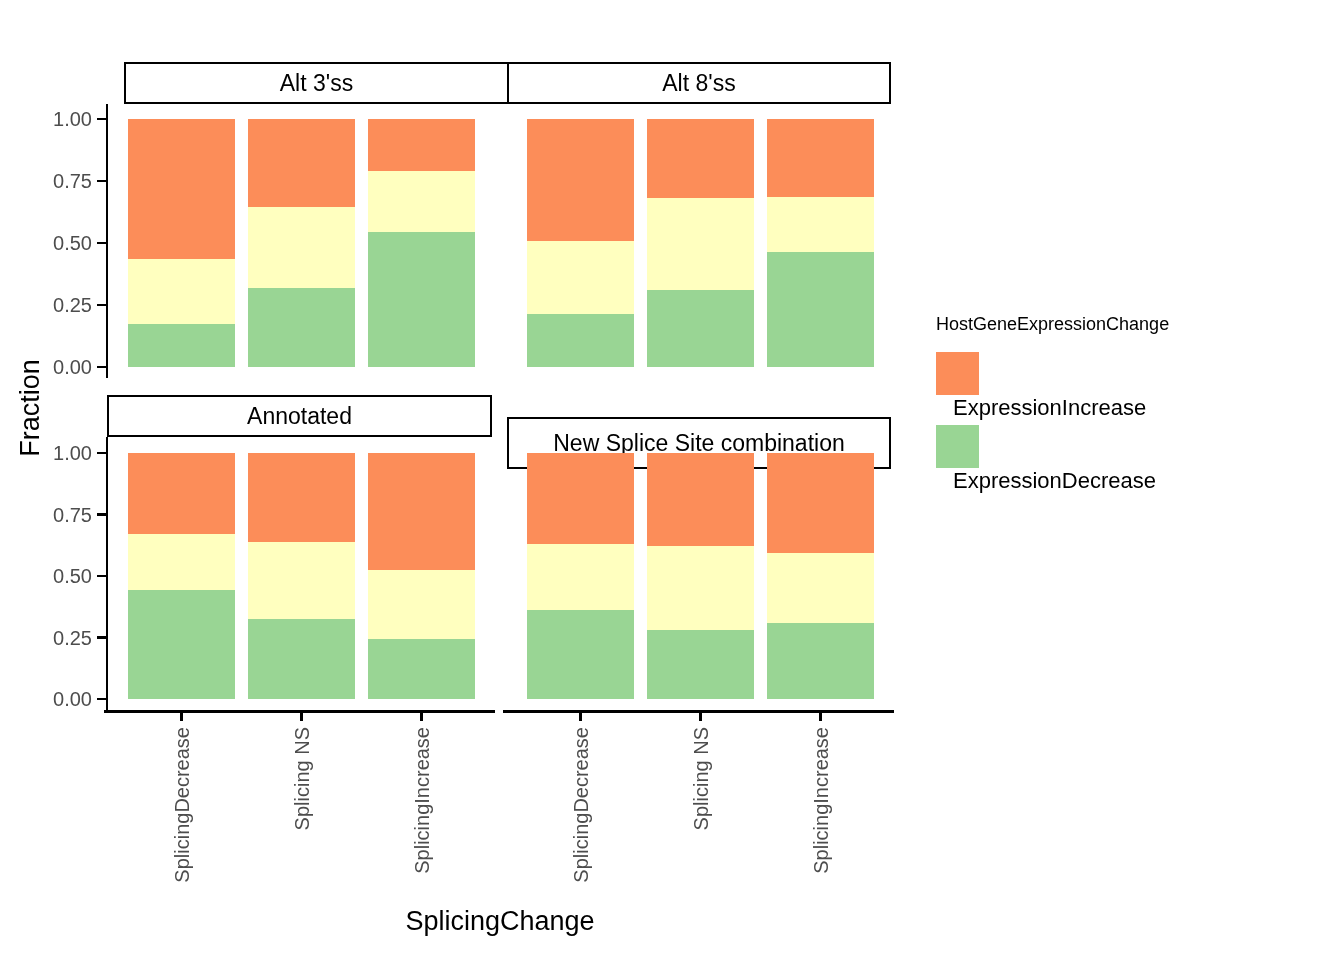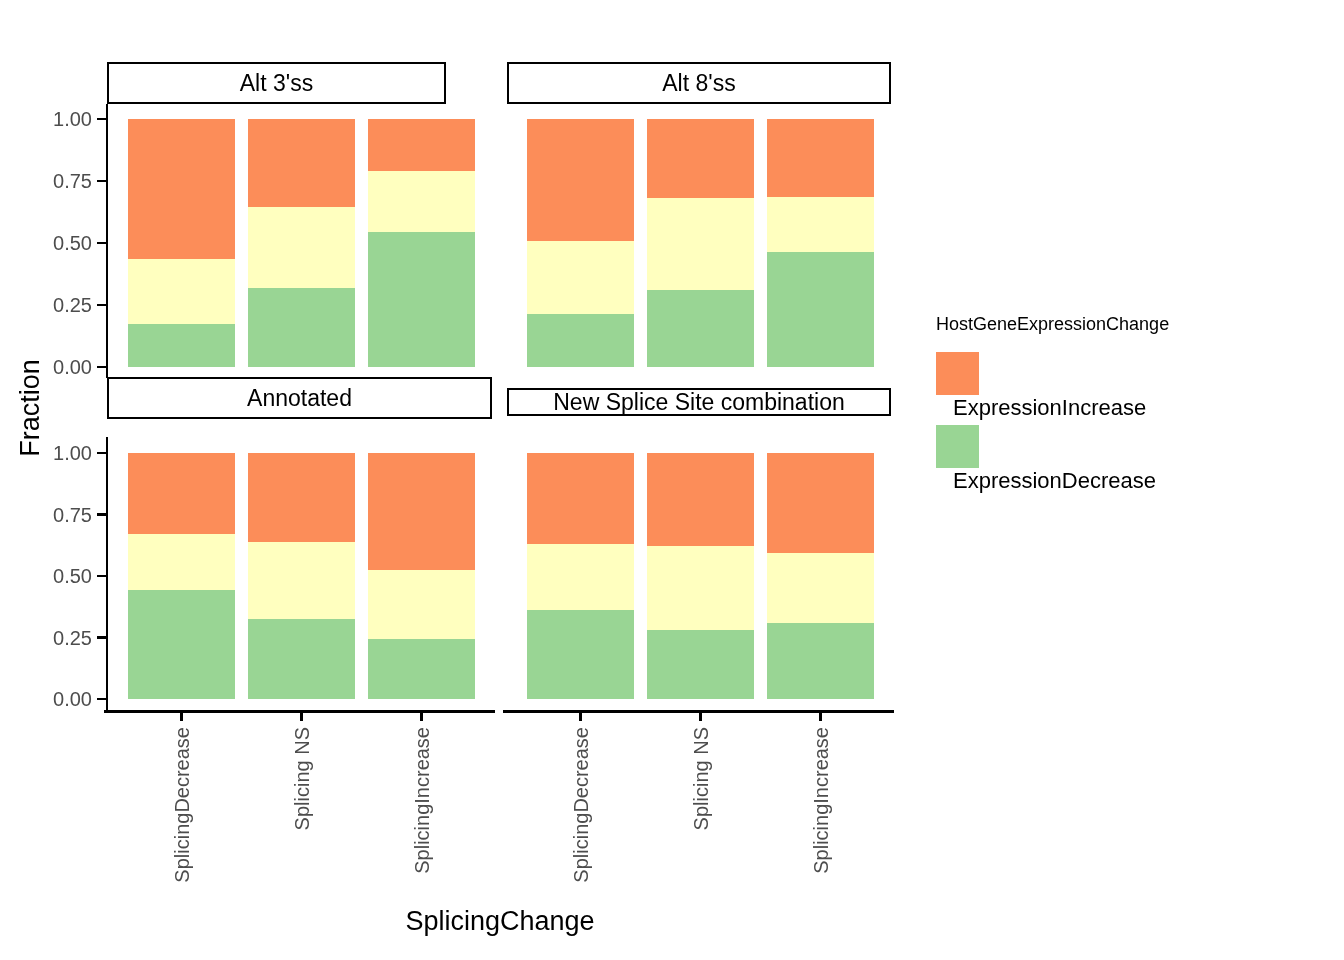--- a/index.html
+++ b/index.html
@@ -39,30 +39,30 @@
   .legend-row{display:flex;align-items:flex-start;margin-bottom:4px;flex-direction:column;}
   .legend-swatch{width:43px;height:43px;flex:0 0 43px;}
   .legend-label{margin-left:17px;font-size:22px;color:#000;white-space:nowrap;}
 </style>
 </head>
 <body>
 
 <div id="canvas">
 
 
-  <div class="strip" style="left:107px;top:62px;width:339px;height:42px;">
+  <div class="strip" style="left:124px;top:62px;width:385px;height:42px;">
     <span>Alt 3'ss</span>
   </div>
   <div class="strip" style="left:507px;top:62px;width:384px;height:42px;">
     <span>Alt 8'ss</span>
   </div>
-  <div class="strip" style="left:107px;top:377px;width:385px;height:42px;">
+  <div class="strip" style="left:107px;top:395px;width:385px;height:42px;">
     <span>Annotated</span>
   </div>
-  <div class="strip" style="left:507px;top:388px;width:384px;height:28px;">
+  <div class="strip" style="left:507px;top:417px;width:384px;height:52px;">
     <span>New Splice Site combination</span>
   </div>
 
   <div class="facet-panel" id="facet-0" style="left:108px;top:104px;width:384px;height:276px;">
       <div class="bar-segment" style="left: 20px; top: 219.6px; width: 107px; height: 43.4px; background-color: rgb(153, 213, 148);"></div>
       <div class="bar-segment" style="left: 20px; top: 155.12px; width: 107px; height: 64.48px; background-color: rgb(255, 255, 191);"></div>
       <div class="bar-segment" style="left: 20px; top: 15px; width: 107px; height: 140.12px; background-color: rgb(252, 141, 89);"></div>
       <div class="bar-segment" style="left: 140px; top: 183.64px; width: 107px; height: 79.36px; background-color: rgb(153, 213, 148);"></div>
       <div class="bar-segment" style="left: 140px; top: 103.04px; width: 107px; height: 80.6px; background-color: rgb(255, 255, 191);"></div>
       <div class="bar-segment" style="left: 140px; top: 15px; width: 107px; height: 88.04px; background-color: rgb(252, 141, 89);"></div>

